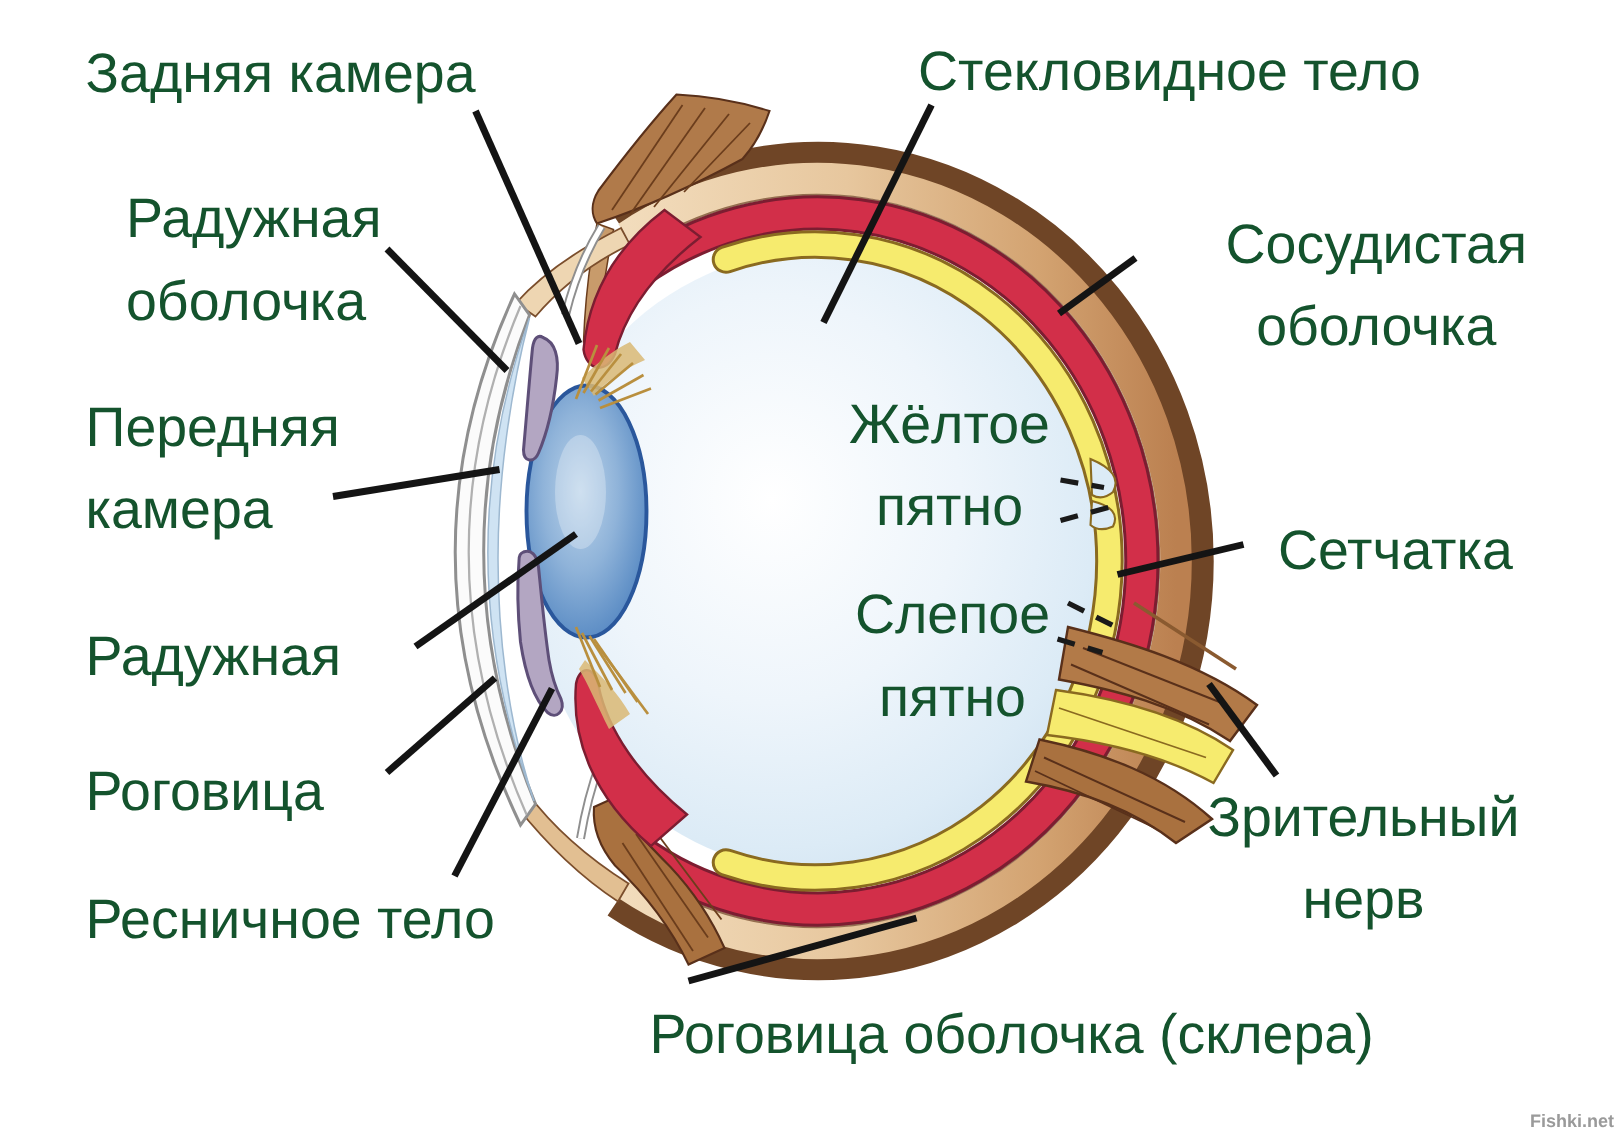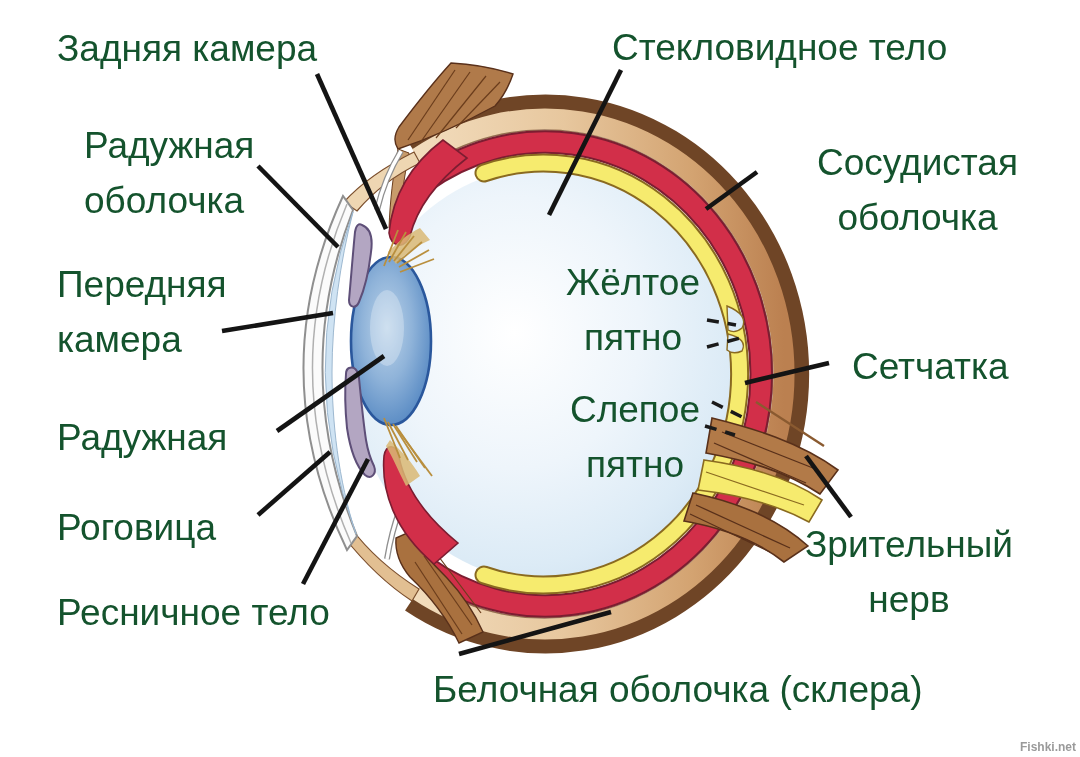--- a/index.html
+++ b/index.html
@@ -179,16 +179,16 @@
   <div class="lbl" style="left:612px;top:20px;">Стекловидное тело</div>
   <div class="lbl r" style="right:62px;top:135px;">Сосудистая
 оболочка</div>
   <div class="lbl" style="left:832px;top:339px;margin-left:20px;">Сетчатка</div>
   <div class="lbl r" style="right:380px;top:255px;">Жёлтое
 пятно</div>
   <div class="lbl r" style="right:380px;top:382px;">Слепое
 пятно</div>
   <div class="lbl r" style="right:67px;top:517px;">Зрительный
 нерв</div>
-  <div class="lbl" style="left:433px;top:662px;">Белочная оболочка (склера)</div>
+  <div class="lbl" style="left:433px;top:662px;">Роговица оболочка (склера)</div>
 
   <div id="watermark">Fishki.net</div>
 </div>
 
 </body></html>

